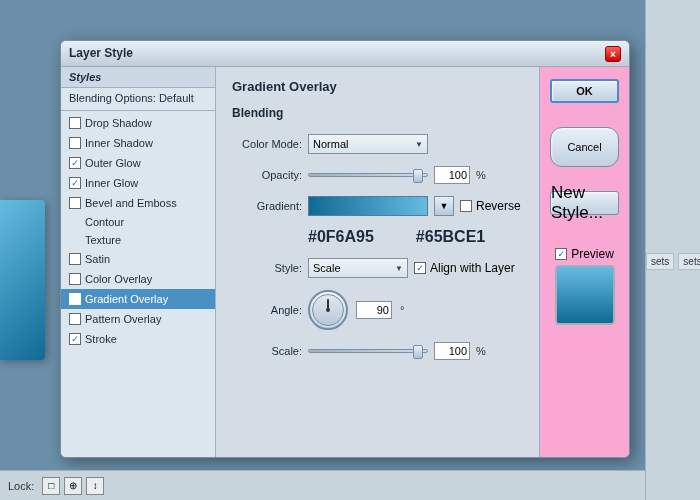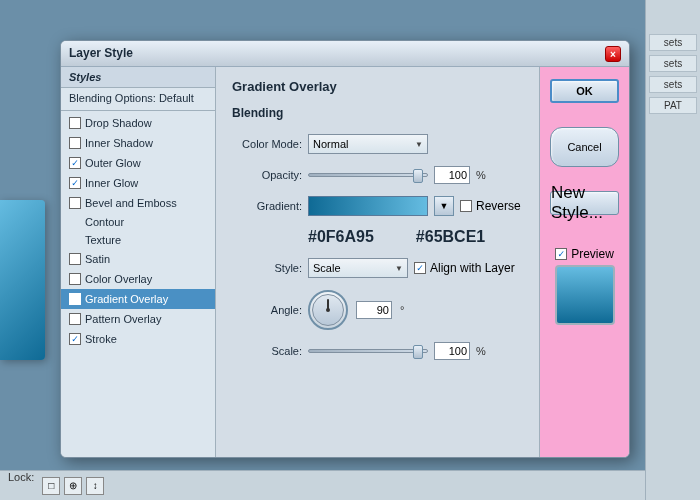--- a/index.html
+++ b/index.html
@@ -23,23 +23,23 @@
     
     .right-panel {
       position: absolute;
       right: 0;
       top: 0;
       width: 55px;
       height: 500px;
       background: #c8d4dc;
       border-left: 1px solid #a0b0bc;
       display: flex;
-      flex-direction: column;
-      align-items: center;
-      padding-top: 34px;
+      flex-direction: row;
+      align-items: center;
+      padding-top: 22px;
       gap: 4px;
     }
 
     .right-panel-label {
       font-size: 10px;
       color: #333;
       writing-mode: horizontal-tb;
       text-align: center;
       background: #dce6ec;
       border: 1px solid #b0bec8;
@@ -50,20 +50,21 @@
 
     .bottom-bar {
       position: absolute;
       bottom: 0;
       left: 0;
       right: 55px;
       height: 30px;
       background: #c8d4dc;
       border-top: 1px solid #a0b0bc;
       display: flex;
+      align-items: center;
       padding: 0 8px;
       gap: 8px;
     }
 
     .bottom-bar-label {
       font-size: 11px;
       color: #333;
     }
 
     .lock-icons {

